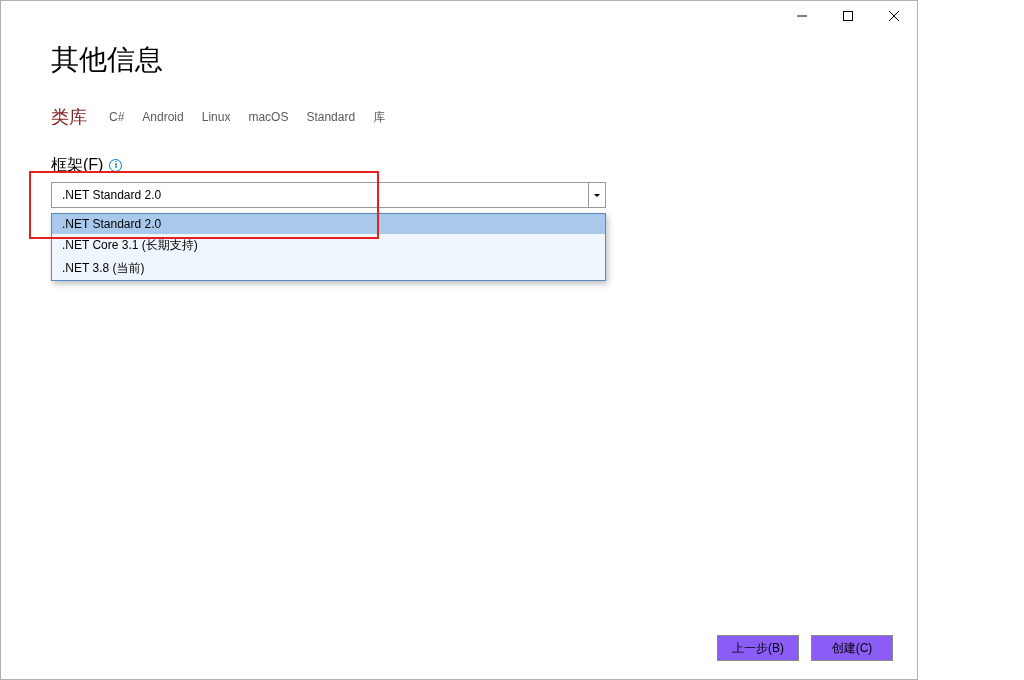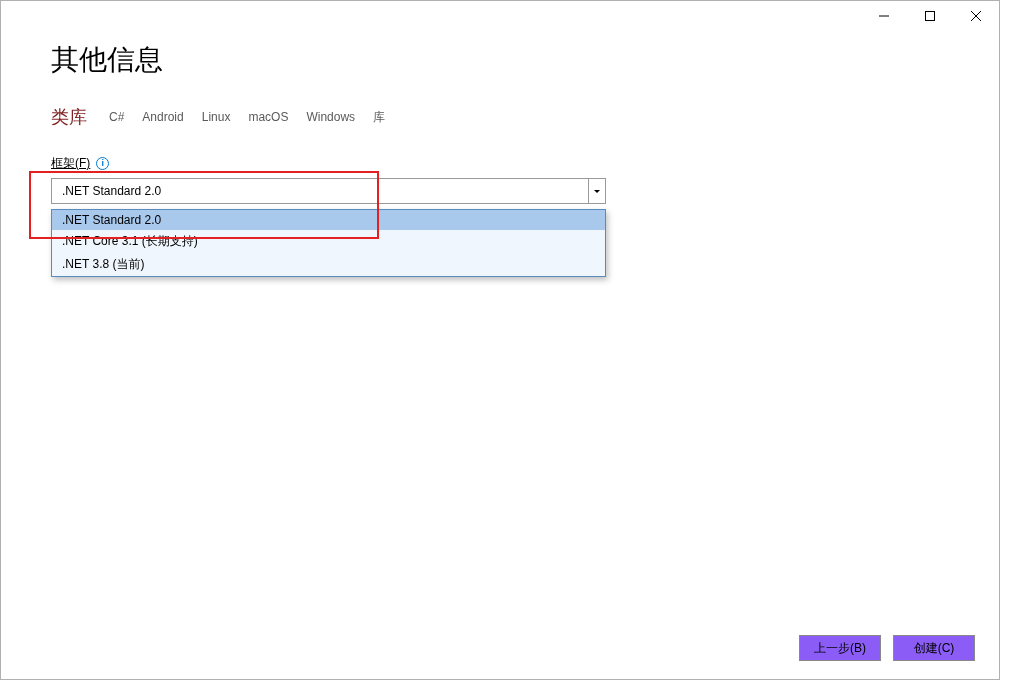--- a/index.html
+++ b/index.html
@@ -5,21 +5,21 @@
     * { margin: 0; padding: 0; box-sizing: border-box; }
     body {
       font-family: "Microsoft YaHei", "Segoe UI", sans-serif;
       background: #fff;
       width: 1024px;
       height: 680px;
       position: relative;
       overflow: hidden;
     }
     .window {
-      width: 1000px;
+      width: 918px;
       height: 680px;
       border: 1px solid #b0b0b0;
       position: relative;
       background: #fff;
     }
     .titlebar {
       height: 30px;
       display: flex;
       justify-content: flex-end;
       align-items: center;
@@ -61,21 +61,21 @@
       color: #5a5a5a;
       padding: 2px 0;
     }
     .field-label-row {
       display: flex;
       align-items: center;
       gap: 6px;
       margin-bottom: 6px;
     }
     .field-label {
-      font-size: 12px;
+      font-size: 16px;
       color: #000;
       text-decoration: underline;
     }
     .info-icon {
       width: 13px;
       height: 13px;
       border: 1.5px solid #0078d4;
       border-radius: 50%;
       display: inline-flex;
       align-items: center;
@@ -194,21 +194,21 @@
 
   <div class="content">
     <h1 class="page-title">其他信息</h1>
 
     <div class="tags-row">
       <span class="tags-label">类库</span>
       <span class="tag">C#</span>
       <span class="tag">Android</span>
       <span class="tag">Linux</span>
       <span class="tag">macOS</span>
-      <span class="tag">Windows</span>
+      <span class="tag">Standard</span>
       <span class="tag">库</span>
     </div>
 
     <div class="field-label-row">
       <span class="field-label">框架(F)</span>
       <span class="info-icon">i</span>
     </div>
 
     <div class="combo-wrap">
       <div class="combo">

